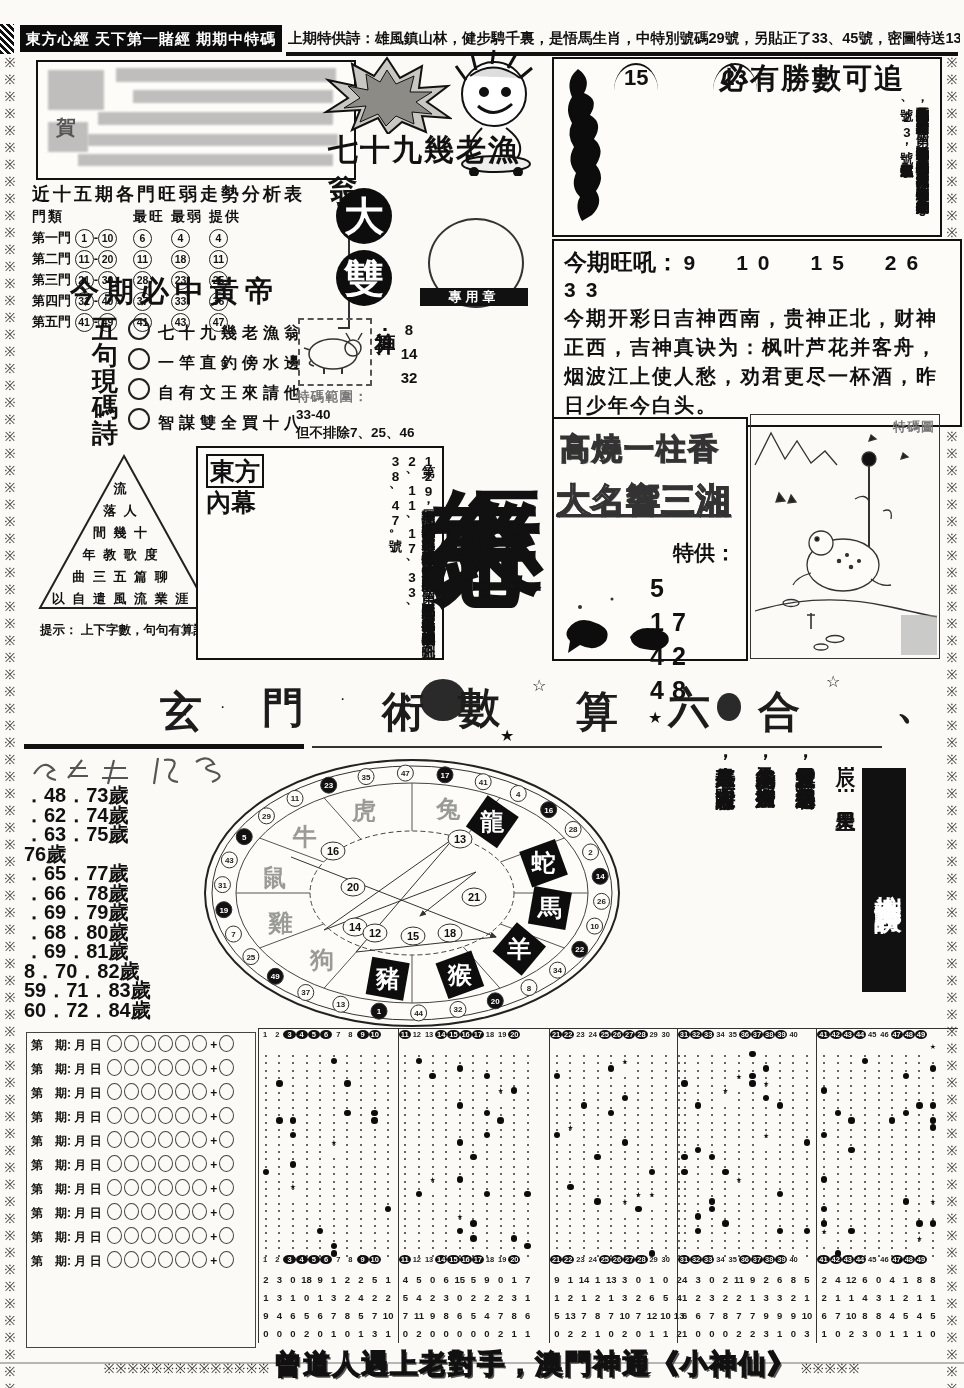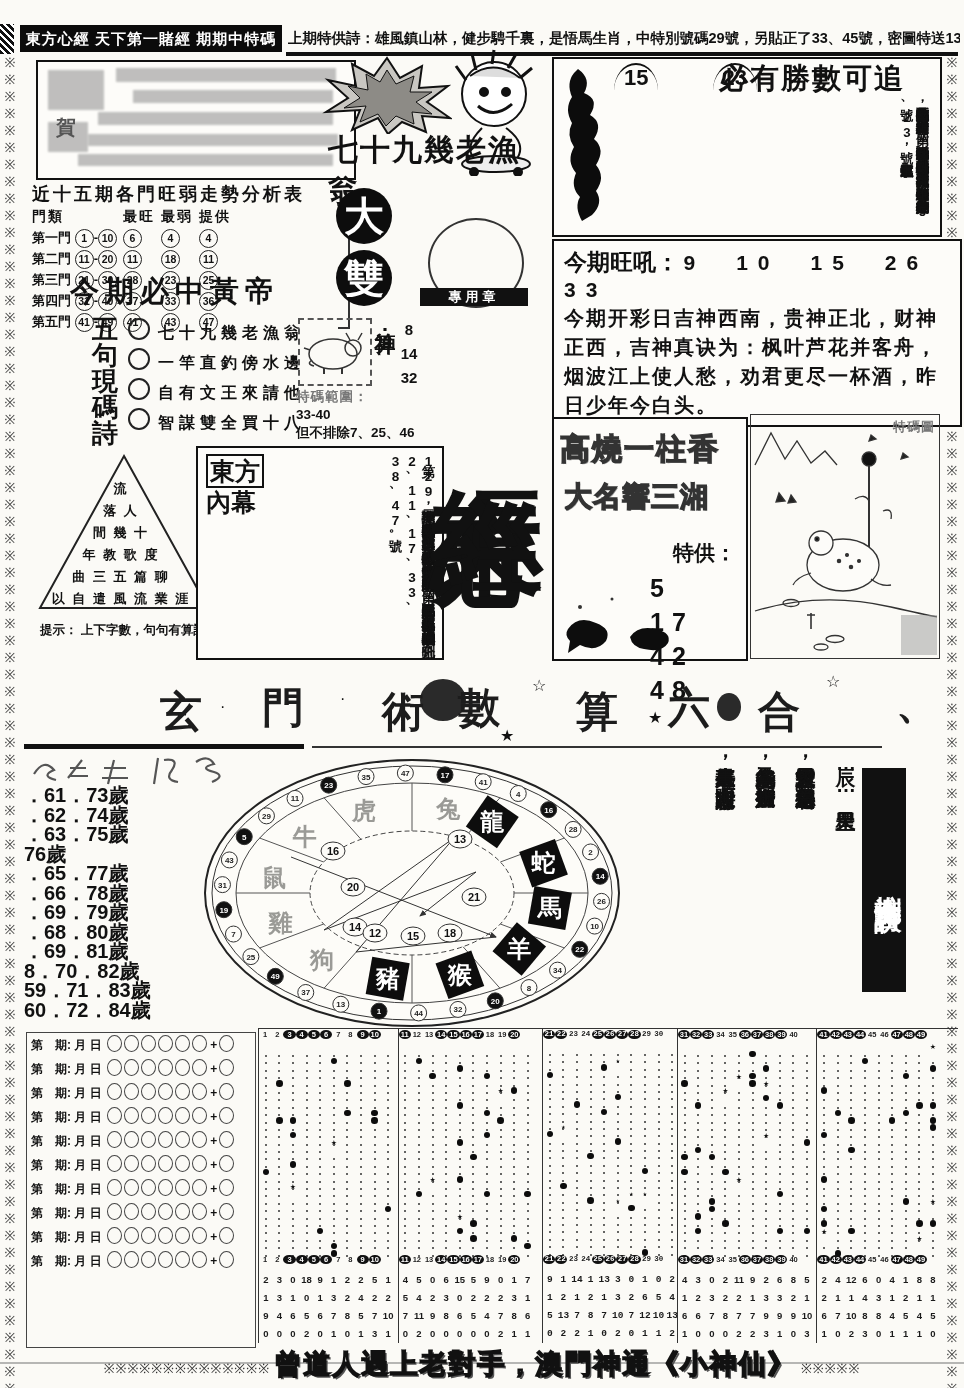--- a/index.html
+++ b/index.html
@@ -24,21 +24,21 @@
   #notice{left:36px;top:60px;width:316px;height:116px;}
   .smudge{position:absolute;background:#8d8d8d;filter:blur(1.2px);opacity:.55;}
   #notice .hz{position:absolute;left:18px;top:52px;font-size:20px;font-weight:bold;color:#555;filter:blur(.6px);}
   
   #issue{left:328px;top:130px;width:216px;font-size:30px;font-weight:900;letter-spacing:2px;}
   
   #ana{left:32px;top:182px;width:306px;}
   #ana .title{font-size:18px;font-weight:900;letter-spacing:3px;}
   #ana table{border-collapse:collapse;margin-top:2px;font-size:13px;font-weight:bold;}
   #ana th{font-weight:900;font-size:14px;text-align:left;padding:0 6px 2px 0;letter-spacing:2px;}
-  #ana td{padding:1px 6px 1px 0;white-space:nowrap;margin-left:24px;}
+  #ana td{padding:1px 16px 1px 0;white-space:nowrap;margin-left:24px;}
   .cnum{display:inline-block;width:17px;height:17px;line-height:16px;border:1.5px solid #222;
         border-radius:50%;text-align:center;font-size:10.5px;font-weight:bold;}
   .brace{position:absolute;right:-12px;top:22px;bottom:4px;width:10px;border-right:2px solid #333;border-top:2px solid #333;border-bottom:2px solid #333;}
   #slogan{left:70px;top:272px;font-size:29px;font-weight:900;letter-spacing:6px;}
   
   .badge{width:56px;height:56px;border-radius:50%;background:#0d0d0d;color:#fff;text-align:center;
          line-height:56px;font-size:40px;font-weight:900;}
   
   #poem-label{left:88px;top:316px;width:34px;font-size:26px;font-weight:900;line-height:26px;text-align:center;}
   #poem{left:128px;top:318px;width:262px;}
@@ -73,21 +73,21 @@
   #win .picks{position:absolute;left:250px;top:118px;font-size:26px;font-weight:bold;}
   #win .picks small{font-size:12px;} #win .picks .sub{font-size:11px;font-weight:normal;letter-spacing:2px;}
   #blob{position:absolute;left:4px;top:6px;}
   #wang{left:552px;top:239px;width:386px;height:172px;}
   #wang .hd{font-size:23px;font-weight:900;display:inline;}
   #wang .nums{font-size:21px;font-weight:bold;letter-spacing:10px;}
   #wang .txt{font-size:20px;font-weight:bold;line-height:1.45;letter-spacing:2px;margin-top:2px;}
   #incense{left:552px;top:417px;width:192px;height:240px;}
   .holtxt{font-weight:900;color:#f4f3ef;-webkit-text-stroke:1.3px #333;text-shadow:1px 1px 0 #999;}
   #incense .l1{font-size:30px;letter-spacing:2px;margin:10px 4px 6px 6px;}
-  #incense .l2{font-size:28px;letter-spacing:1px;margin:8px 2px 2px 10px;}
+  #incense .l2{font-size:34px;letter-spacing:1px;margin:8px 2px 2px 2px;text-decoration:underline;}
   #incense .off{position:absolute;right:10px;top:120px;font-size:21px;font-weight:900;}
   #incense .nums{position:absolute;right:10px;top:152px;font-size:25px;font-weight:bold;line-height:34px;width:86px;letter-spacing:8px;}
   #temap{left:750px;top:414px;width:188px;height:243px;border:1.5px solid #333;}
   #temap .lbl{position:absolute;right:4px;top:3px;font-size:13px;font-weight:900;color:#777;letter-spacing:1px;}
   
   #banner{left:20px;top:668px;width:924px;height:78px;}
   #banner .ch{position:absolute;font-size:42px;font-weight:900;color:#1c1c1c;}
   #banner .st{position:absolute;font-size:16px;}
   #rule1{left:24px;top:744px;width:280px;height:5px;background:#111;}
   #rule2{left:312px;top:746px;width:570px;height:2px;background:#333;}
@@ -518,21 +518,21 @@
   <div class="abs" id="rule2"></div>
 
   <svg class="abs" style="left:28px;top:748px;" width="210" height="44">
     <g stroke="#555" fill="none" stroke-width="2.2">
       <path d="M6 26 q10 -16 20 -4 q-14 6 2 10 M40 30 l14 -18 m-12 8 h16 m-16 8 h18"></path>
       <path d="M86 12 l-6 24 m-4 -16 h22 m-24 10 h26 M130 10 l-4 26 m10 -24 q16 -2 8 10 q-8 10 6 12"></path>
       <path d="M168 14 q12 -8 18 2 q-16 4 0 8 q12 4 -2 10"></path>
     </g>
   </svg>
   <div class="abs" id="ages">
-      <div>．61．73歲</div>
+      <div>．48．73歲</div>
       <div>．62．74歲</div>
       <div>．63．75歲</div>
       <div>76歲</div>
       <div>．65．77歲</div>
       <div>．66．78歲</div>
       <div>．69．79歲</div>
       <div>．68．80歲</div>
       <div>．69．81歲</div>
       <div>8．70．82歲</div>
       <div>59．71．83歲</div>
@@ -763,21 +763,21 @@
           <div class="drow"><span class="dc"><span class="sd"></span></span><span class="dc"><span class="sd"></span></span><span class="dc"><span class="sd"></span></span><span class="dc"><span class="sd"></span></span><span class="dc"><span class="sd"></span></span><span class="dc"><span class="sd"></span></span><span class="dc"><span class="sd"></span></span><span class="dc"><span class="sd"></span></span><span class="dc"><span class="sd"></span></span><span class="dc"><span class="sd"></span></span></div>
         </div>
         <div class="hdr" style="top: 226px;"><span class="hn f">11</span><span class="hn">12</span><span class="hn">13</span><span class="hn f">14</span><span class="hn f">15</span><span class="hn f">16</span><span class="hn f">17</span><span class="hn">18</span><span class="hn">19</span><span class="hn f">20</span></div>
         <div class="stats">
           <div class="srow"><span class="sv">4</span><span class="sv">5</span><span class="sv">0</span><span class="sv">6</span><span class="sv">15</span><span class="sv">5</span><span class="sv">9</span><span class="sv">0</span><span class="sv">1</span><span class="sv">7</span></div>
           <div class="srow"><span class="sv">5</span><span class="sv">4</span><span class="sv">2</span><span class="sv">3</span><span class="sv">0</span><span class="sv">2</span><span class="sv">2</span><span class="sv">2</span><span class="sv">3</span><span class="sv">1</span></div>
           <div class="srow"><span class="sv">7</span><span class="sv">11</span><span class="sv">9</span><span class="sv">8</span><span class="sv">6</span><span class="sv">5</span><span class="sv">4</span><span class="sv">7</span><span class="sv">8</span><span class="sv">6</span></div>
           <div class="srow"><span class="sv">0</span><span class="sv">2</span><span class="sv">0</span><span class="sv">0</span><span class="sv">0</span><span class="sv">0</span><span class="sv">0</span><span class="sv">2</span><span class="sv">1</span><span class="sv">1</span></div>
         </div>
       </div>
-      <div class="panel" style="left: 284px; width: 139.6px; font-family: Liberation Mono, monospace;">
+      <div class="panel" style="left: 291px; width: 139.6px;">
         <div class="hdr" style="top: 1px;"><span class="hn f">21</span><span class="hn f">22</span><span class="hn">23</span><span class="hn">24</span><span class="hn f">25</span><span class="hn f">26</span><span class="hn f">27</span><span class="hn f">28</span><span class="hn">29</span><span class="hn">30</span></div>
         <div class="dots">
           <div class="drow"><span class="dc"><span class="sd"></span></span><span class="dc"><span class="sd"></span></span><span class="dc"><span class="sd"></span></span><span class="dc"><span class="sd"></span></span><span class="dc"><span class="sd"></span></span><span class="dc"><span class="sd"></span></span><span class="dc"><span class="sd"></span></span><span class="dc"><span class="sd"></span></span><span class="dc"><span class="sd"></span></span><span class="dc"><span class="sd"></span></span></div>
           <div class="drow"><span class="dc"><span class="sd"></span></span><span class="dc"><span class="sd"></span></span><span class="dc"><span class="sd"></span></span><span class="dc"><span class="sd"></span></span><span class="dc"><span class="sd"></span></span><span class="dc"><span class="sd"></span></span><span class="dc"><span class="sd"></span></span><span class="dc"><span class="sd"></span></span><span class="dc"><span class="sd"></span></span><span class="dc"><span class="sd"></span></span></div>
           <div class="drow"><span class="dc"><span class="sd"></span></span><span class="dc"><span class="sd"></span></span><span class="dc"><span class="sd"></span></span><span class="dc"><span class="sd"></span></span><span class="dc"><span class="bd"></span></span><span class="dc st2">★</span><span class="dc"><span class="sd"></span></span><span class="dc"><span class="sd"></span></span><span class="dc"><span class="sd"></span></span><span class="dc"><span class="sd"></span></span></div>
           <div class="drow"><span class="dc"><span class="bd"></span></span><span class="dc"><span class="sd"></span></span><span class="dc"><span class="sd"></span></span><span class="dc"><span class="sd"></span></span><span class="dc"><span class="sd"></span></span><span class="dc"><span class="sd"></span></span><span class="dc"><span class="sd"></span></span><span class="dc"><span class="sd"></span></span><span class="dc"><span class="sd"></span></span><span class="dc"><span class="sd"></span></span></div>
           <div class="drow"><span class="dc"><span class="sd"></span></span><span class="dc"><span class="sd"></span></span><span class="dc"><span class="sd"></span></span><span class="dc"><span class="sd"></span></span><span class="dc"><span class="sd"></span></span><span class="dc"><span class="sd"></span></span><span class="dc"><span class="sd"></span></span><span class="dc"><span class="sd"></span></span><span class="dc"><span class="sd"></span></span><span class="dc"><span class="sd"></span></span></div>
           <div class="drow"><span class="dc"><span class="sd"></span></span><span class="dc"><span class="sd"></span></span><span class="dc"><span class="sd"></span></span><span class="dc"><span class="sd"></span></span><span class="dc"><span class="sd"></span></span><span class="dc"><span class="sd"></span></span><span class="dc"><span class="sd"></span></span><span class="dc"><span class="sd"></span></span><span class="dc"><span class="sd"></span></span><span class="dc"><span class="sd"></span></span></div>
           <div class="drow"><span class="dc"><span class="sd"></span></span><span class="dc"><span class="sd"></span></span><span class="dc"><span class="sd"></span></span><span class="dc"><span class="sd"></span></span><span class="dc"><span class="sd"></span></span><span class="dc"><span class="bd"></span></span><span class="dc"><span class="sd"></span></span><span class="dc"><span class="sd"></span></span><span class="dc"><span class="sd"></span></span><span class="dc"><span class="sd"></span></span></div>
           <div class="drow"><span class="dc"><span class="sd"></span></span><span class="dc"><span class="sd"></span></span><span class="dc"><span class="bd"></span></span><span class="dc"><span class="sd"></span></span><span class="dc"><span class="sd"></span></span><span class="dc"><span class="sd"></span></span><span class="dc"><span class="sd"></span></span><span class="dc"><span class="sd"></span></span><span class="dc"><span class="sd"></span></span><span class="dc"><span class="sd"></span></span></div>

